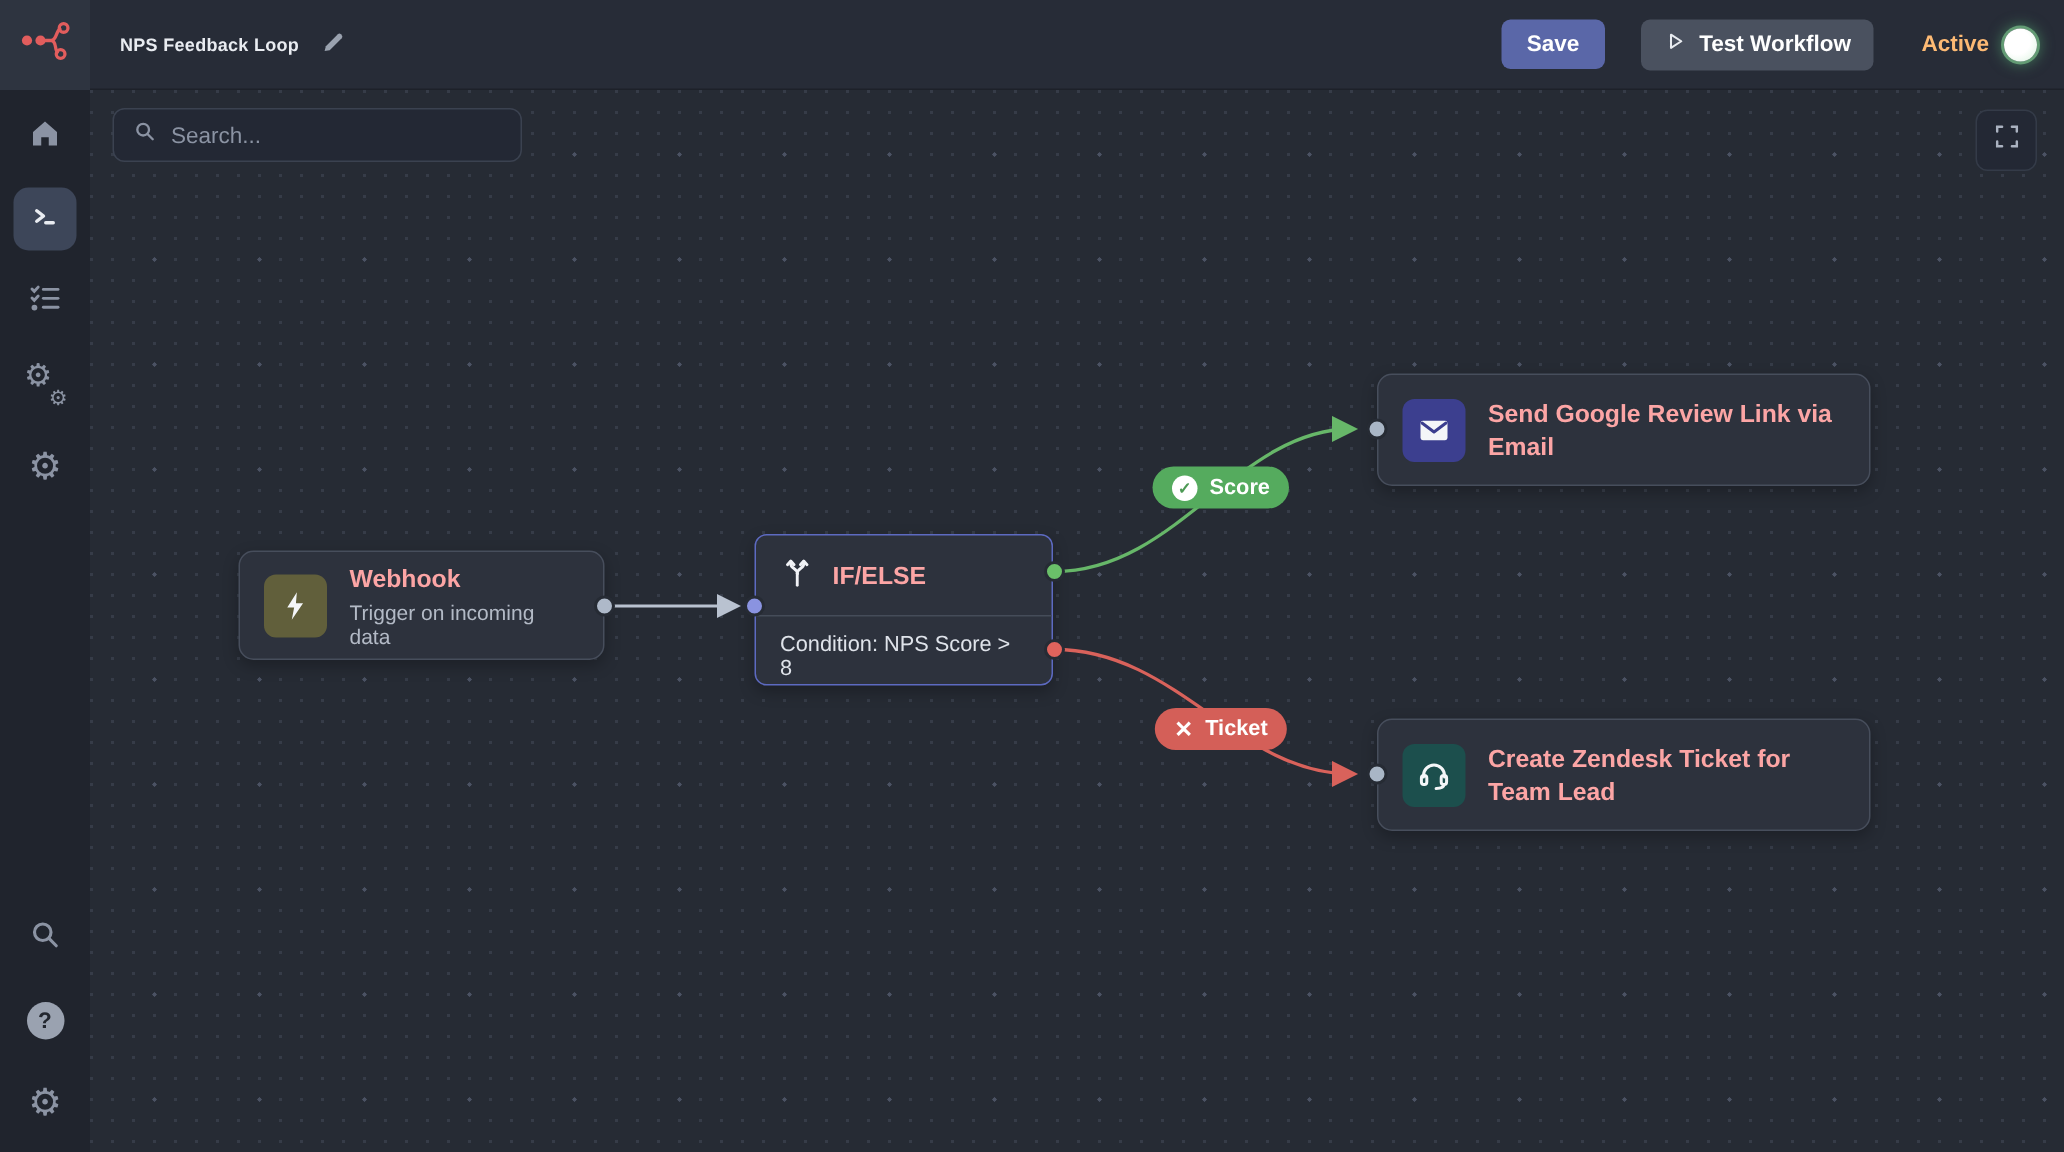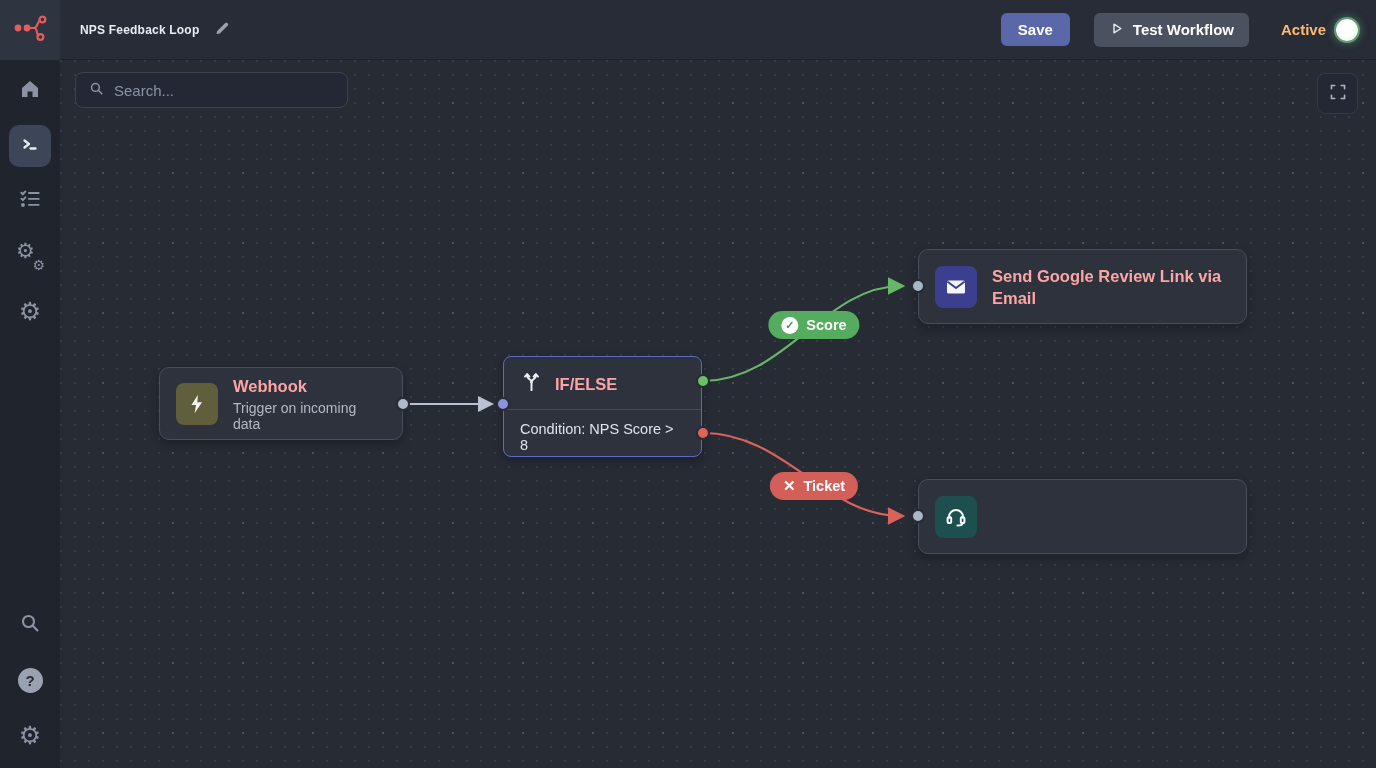--- a/index.html
+++ b/index.html
@@ -282,20 +282,21 @@
 
   <div class="node node-zendesk">
     <div class="node-icon" style="background:#1c4f4d;">
       <svg width="24" height="24" viewBox="0 0 24 24" fill="none" stroke="#f4f6f8" stroke-width="2" stroke-linecap="round" stroke-linejoin="round">
         <path d="M5 13 v-1 a7 7 0 0 1 14 0 v1"></path>
         <rect x="3.6" y="12" width="3.6" height="6" rx="1.6"></rect>
         <rect x="16.8" y="12" width="3.6" height="6" rx="1.6"></rect>
         <path d="M18.6 18 c0 2.2 -3 2.6 -5.2 2.6"></path>
       </svg>
     </div>
+    <div class="node-title" style="width:245px;">Create Zendesk Ticket for Team Lead</div>
   </div>
 
   <div class="port port-webhook-out"></div>
   <div class="port port-ifelse-in"></div>
   <div class="port port-true-out"></div>
   <div class="port port-false-out"></div>
   <div class="port port-email-in"></div>
   <div class="port port-zendesk-in"></div>
 
   <div class="badge badge-true">

